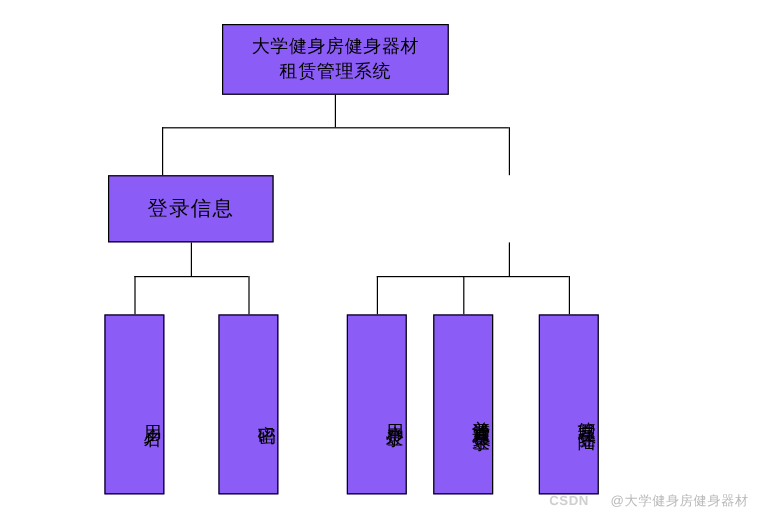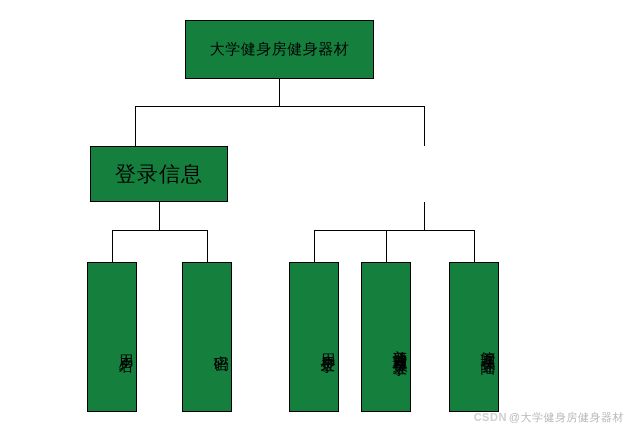--- a/index.html
+++ b/index.html
@@ -16,34 +16,34 @@
   #canvas {
     position: relative;
     width: 632px;
     height: 432px;
     background: #ffffff;
   }
   .node {
     position: absolute;
     box-sizing: border-box;
     border: 1px solid #000000;
-    background: #15803d;
+    background: #8b5cf6;
     display: flex;
     align-items: center;
     justify-content: center;
     text-align: center;
     color: #000000;
     line-height: 1.35;
   }
   .node-root {
     font-size: 15px;
     letter-spacing: 0.5px;
   }
   .node-mid {
-    font-size: 21px;
+    font-size: 17px;
     letter-spacing: 1px;
   }
   
   .node-leaf {
     font-size: 15px;
     letter-spacing: 2px;
     writing-mode: vertical-rl;
     text-orientation: upright;
     padding-top: 16px;
     align-items: flex-start;
@@ -60,31 +60,32 @@
     right: 8px;
     bottom: 7px;
     font-size: 11px;
     color: #b9b9b9;
     letter-spacing: 0.5px;
     white-space: nowrap;
   }
   .watermark .wm-brand {
     color: #cfcfcf;
     font-weight: bold;
-    margin-right: 2px;
+    margin-right: 18px;
   }
 </style>
 </head>
 <body>
 
 <div id="canvas">
 
   <div class="node node-root" style="left:185px; top:20px; width:189px; height:59px;">
     <div>
       <div>大学健身房健身器材</div>
+      <div>租赁管理系统</div>
     </div>
   </div>
 
   <div class="line line-v" style="left:279px; top:79px; height:27px;"></div>
 
   <div class="line line-h" style="left:135px; top:106px; width:289px;"></div>
 
   <div class="line line-v" style="left:135px; top:106px; height:40px;"></div>
   <div class="line line-v" style="left:424px; top:106px; height:40px;"></div>
 

